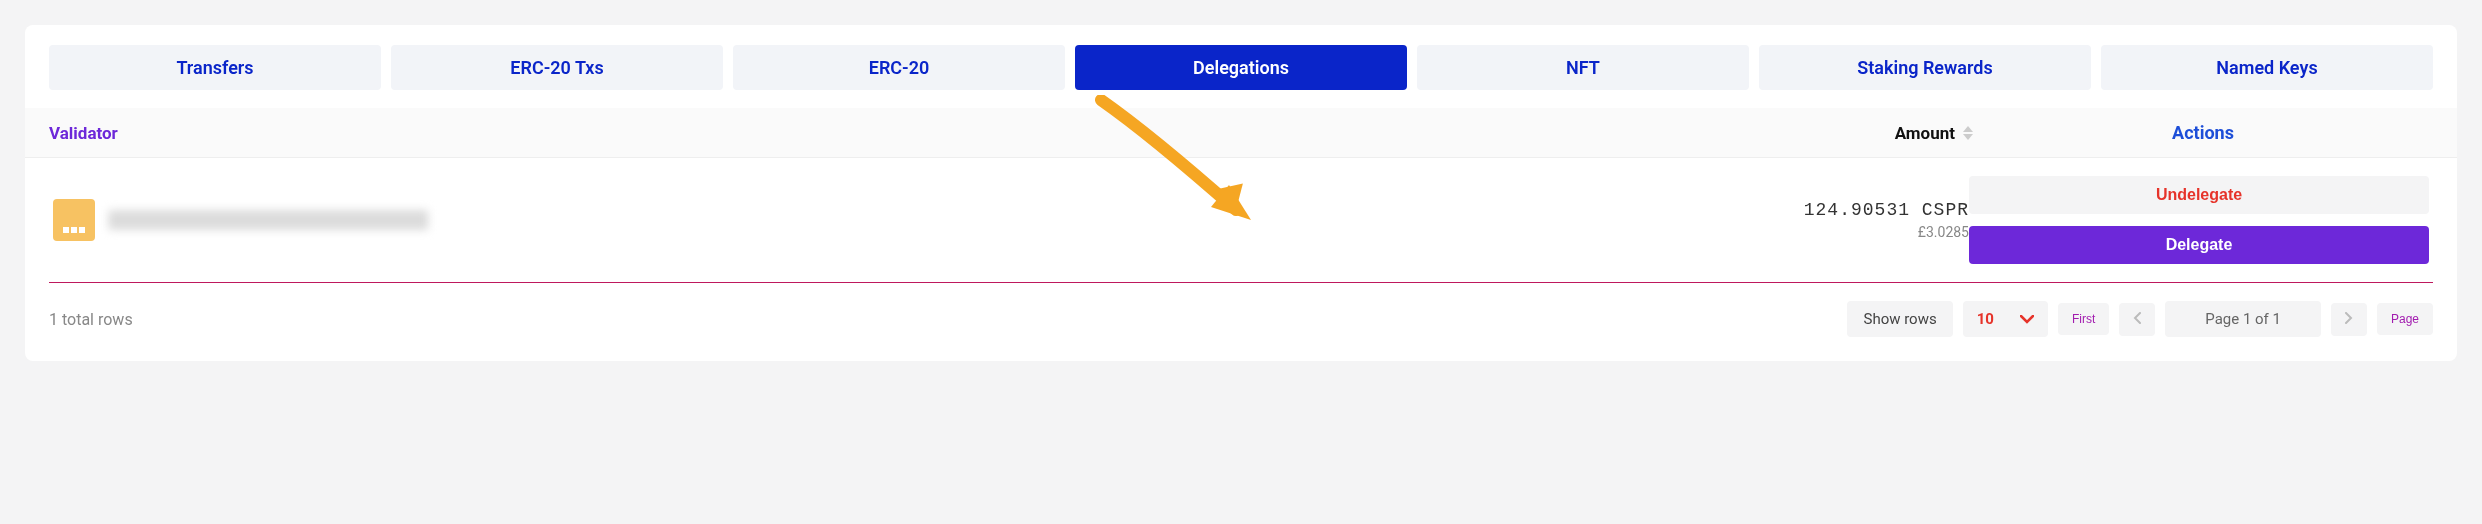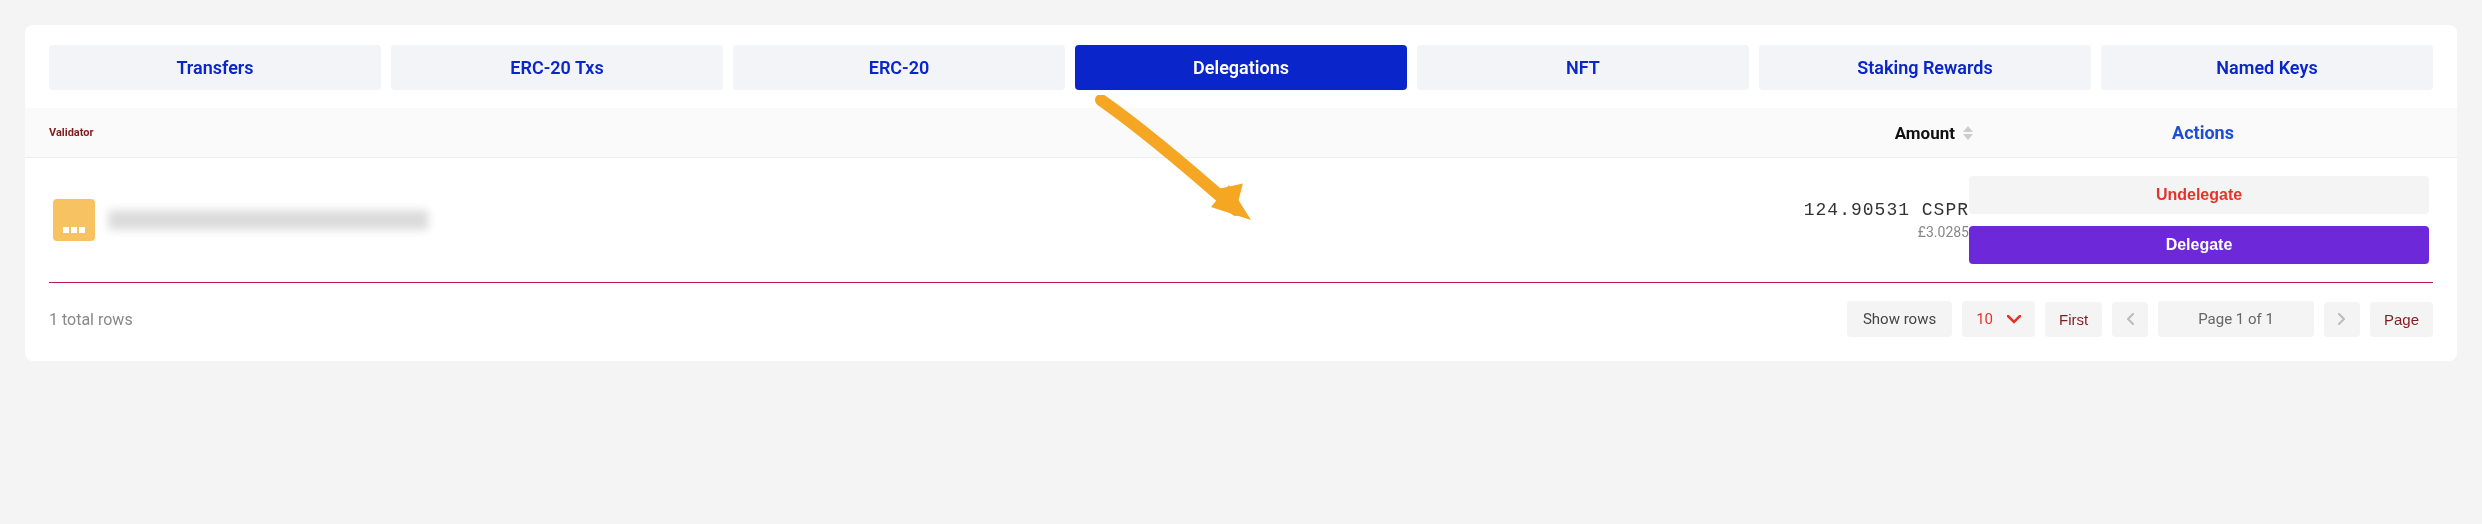--- a/index.html
+++ b/index.html
@@ -40,22 +40,22 @@
       padding: 14px 4px;
       border-bottom: 1px solid #eee;
       background: #fafafa;
       margin: 0 -24px;
       padding-left: 24px;
       padding-right: 24px;
     }
     .th-validator {
       flex: 1;
       font-weight: 700;
-      font-size: 11px;
-      color: #7f1d1d;
+      font-size: 17px;
+      color: #6d28d9;
     }
     .th-amount {
       width: 300px;
       font-weight: 700;
       font-size: 17px;
       color: #111;
       display: flex;
       align-items: center;
       justify-content: flex-end;
       gap: 8px;
@@ -165,33 +165,33 @@
       padding: 9px 16px;
       border-radius: 4px;
       color: #444;
       font-size: 15px;
     }
     .rows-select {
       background: #f4f4f5;
       padding: 9px 14px;
       border-radius: 4px;
       color: #e6332a;
-      font-weight: 400;
+      font-weight: 700;
       font-size: 15px;
       display: flex;
       align-items: center;
-      gap: 14px;
+      gap: 26px;
       cursor: pointer;
     }
     .page-btn {
       background: #f4f4f5;
       padding: 9px 14px;
       border-radius: 4px;
-      color: #7f1d1d;
-      font-size: 15px;
+      color: #a21caf;
+      font-size: 12px;
       cursor: pointer;
       border: none;
     }
     .page-info {
       background: #f4f4f5;
       padding: 9px 40px;
       border-radius: 4px;
       color: #666;
       font-size: 15px;
     }

